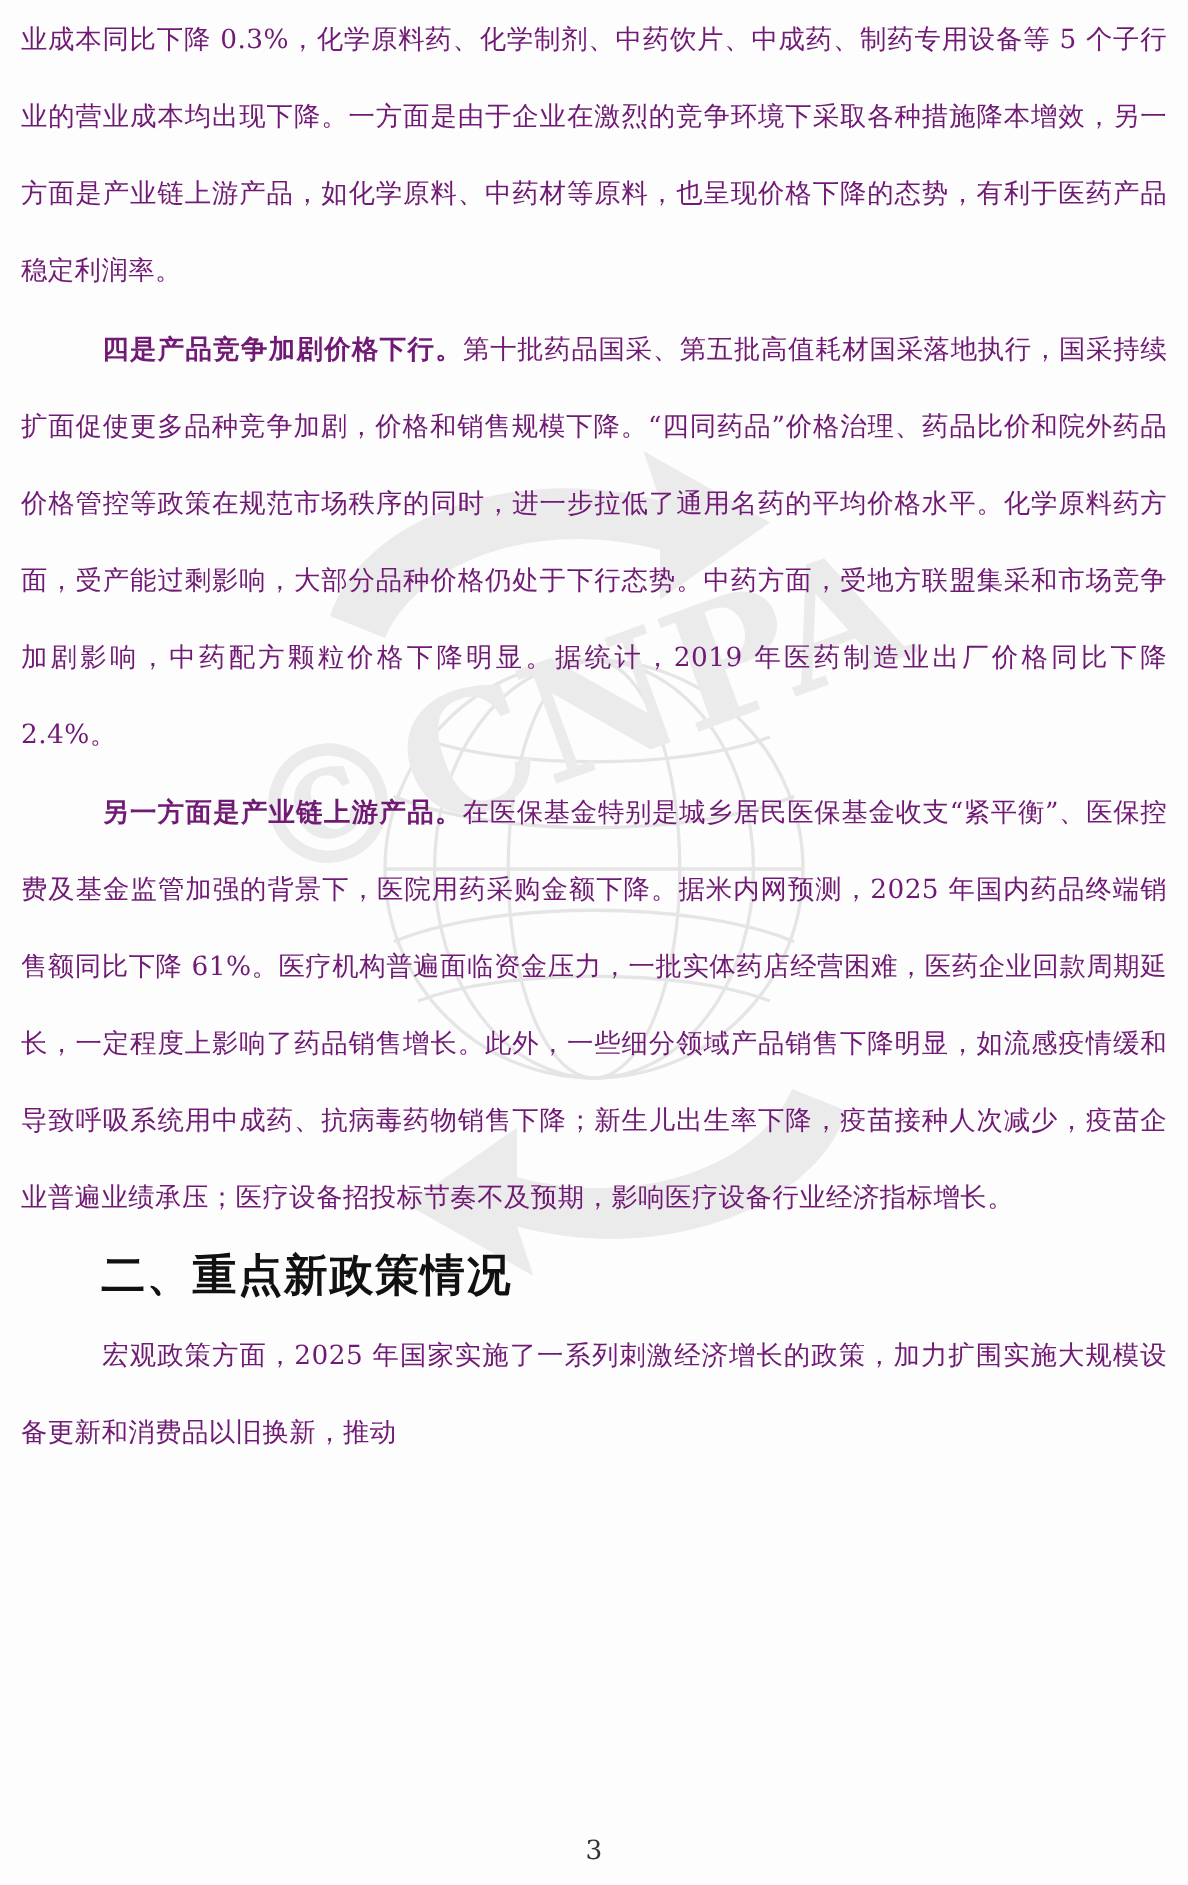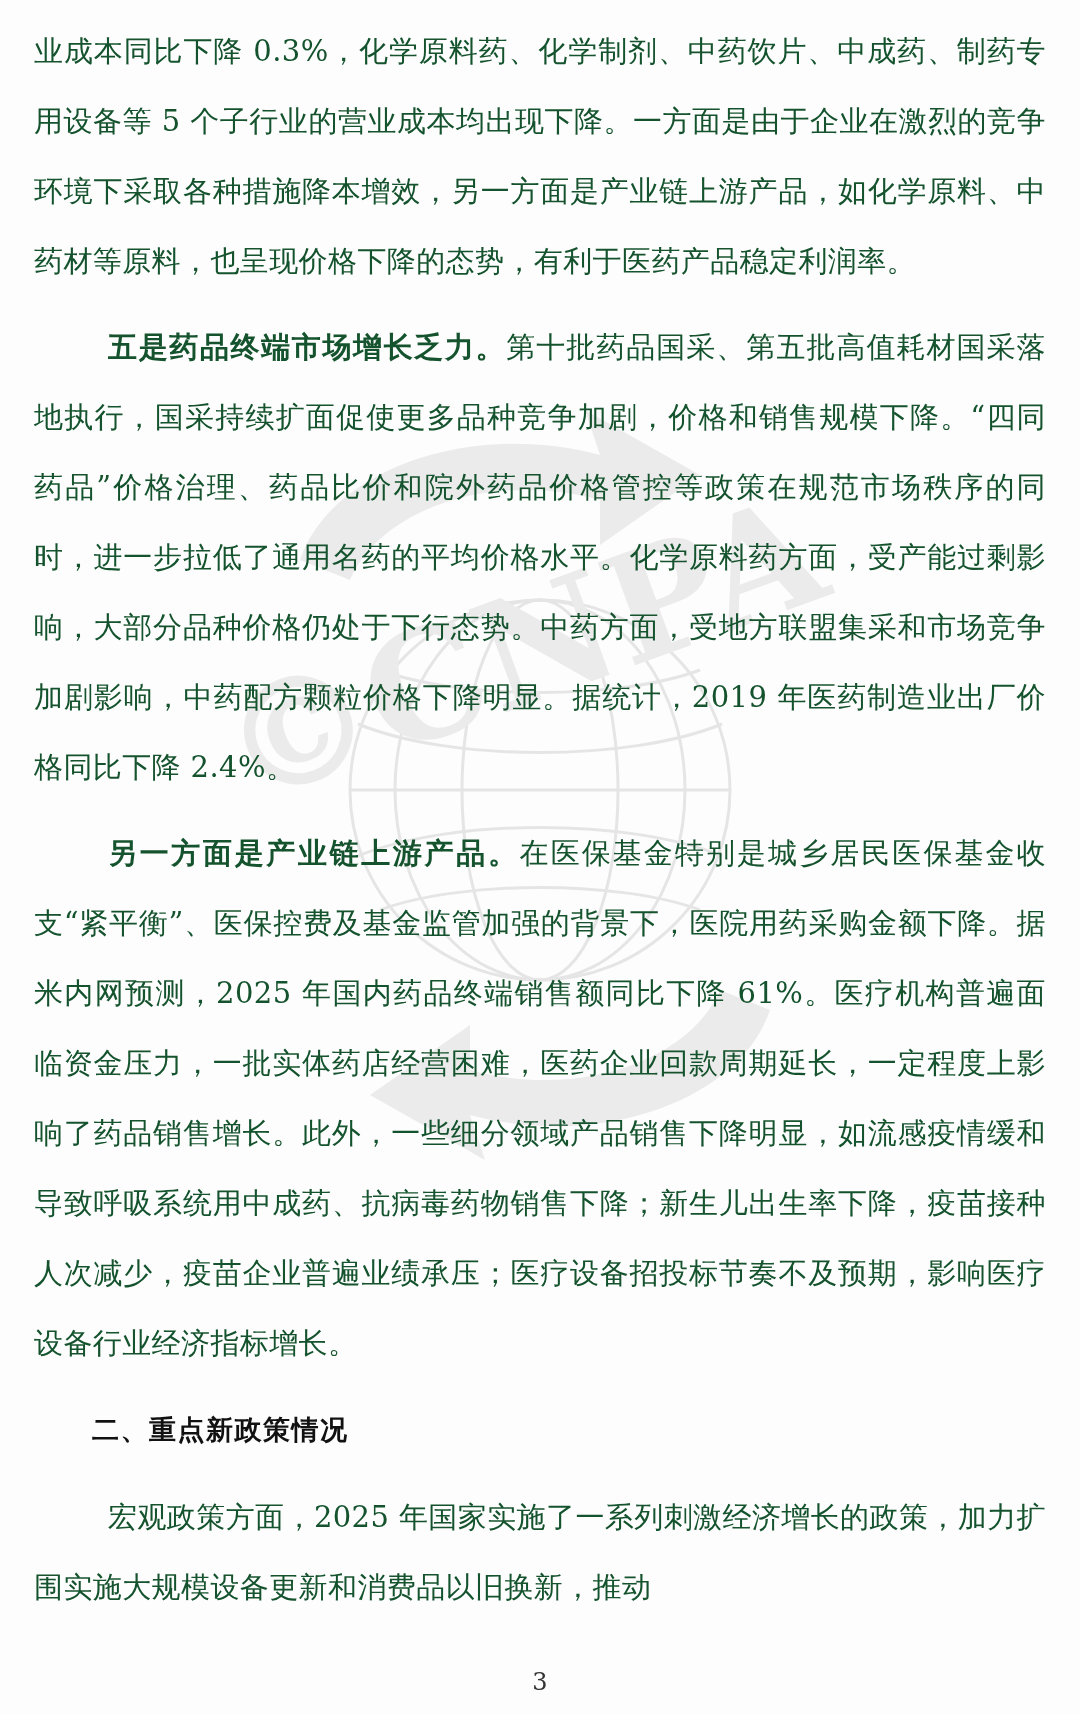--- a/index.html
+++ b/index.html
@@ -26,40 +26,40 @@
     z-index: 1;
     opacity: 0.45;
   }
   #content {
     position: relative;
     z-index: 2;
     padding: 0 18px;
     box-sizing: border-box;
   }
   p.para {
-    margin: 16px;
-    font-size: 29px;
+    margin: 1px;
+    font-size: 24px;
     line-height: 70px;
-    color: #14532d;
+    color: #701a75;
     text-align: justify;
     text-justify: inter-ideograph;
     letter-spacing: 0.4px;
     font-weight: 400;
   }
   p.indent {
     text-indent: 74px;
   }
   .bold-lead {
     font-weight: 700;
     font-family: "DejaVu Serif", "Liberation Serif", serif;
     letter-spacing: 1px;
   }
   h2.section {
     margin: 0;
-    font-size: 27px;
+    font-size: 40px;
     line-height: 72px;
     font-weight: 700;
     text-indent: 74px;
     color: #111111;
     letter-spacing: 1.5px;
   }
   .pagenum {
     position: absolute;
     bottom: 18px;
     left: 0;
@@ -95,21 +95,21 @@
     <text x="540" y="700" font-family="DejaVu Serif, serif" font-size="150" font-weight="bold" fill="#d6d6d6" text-anchor="middle" transform="rotate(-20 540 700)">©CNPA</text>
   </svg>
 
   <div id="content">
 
     <p class="para">
       <span>业成本同比下降 0.3%，化学原料药、化学制剂、中药饮片、中成药、制药专用设备等 5 个子行业的营业成本均出现下降。一方面是由于企业在激烈的竞争环境下采取各种措施降本增效，另一方面是产业链上游产品，如化学原料、中药材等原料，也呈现价格下降的态势，有利于医药产品稳定利润率。</span>
     </p>
 
     <p class="para indent">
-      <span class="bold-lead">五是药品终端市场增长乏力。</span><span>第十批药品国采、第五批高值耗材国采落地执行，国采持续扩面促使更多品种竞争加剧，价格和销售规模下降。“四同药品”价格治理、药品比价和院外药品价格管控等政策在规范市场秩序的同时，进一步拉低了通用名药的平均价格水平。化学原料药方面，受产能过剩影响，大部分品种价格仍处于下行态势。中药方面，受地方联盟集采和市场竞争加剧影响，中药配方颗粒价格下降明显。据统计，2019 年医药制造业出厂价格同比下降 2.4%。</span>
+      <span class="bold-lead">四是产品竞争加剧价格下行。</span><span>第十批药品国采、第五批高值耗材国采落地执行，国采持续扩面促使更多品种竞争加剧，价格和销售规模下降。“四同药品”价格治理、药品比价和院外药品价格管控等政策在规范市场秩序的同时，进一步拉低了通用名药的平均价格水平。化学原料药方面，受产能过剩影响，大部分品种价格仍处于下行态势。中药方面，受地方联盟集采和市场竞争加剧影响，中药配方颗粒价格下降明显。据统计，2019 年医药制造业出厂价格同比下降 2.4%。</span>
     </p>
 
     <p class="para indent">
       <span class="bold-lead">另一方面是产业链上游产品。</span><span>在医保基金特别是城乡居民医保基金收支“紧平衡”、医保控费及基金监管加强的背景下，医院用药采购金额下降。据米内网预测，2025 年国内药品终端销售额同比下降 61%。医疗机构普遍面临资金压力，一批实体药店经营困难，医药企业回款周期延长，一定程度上影响了药品销售增长。此外，一些细分领域产品销售下降明显，如流感疫情缓和导致呼吸系统用中成药、抗病毒药物销售下降；新生儿出生率下降，疫苗接种人次减少，疫苗企业普遍业绩承压；医疗设备招投标节奏不及预期，影响医疗设备行业经济指标增长。</span>
     </p>
 
     <h2 class="section">二、重点新政策情况</h2>
 
     <p class="para indent">
       <span>宏观政策方面，2025 年国家实施了一系列刺激经济增长的政策，加力扩围实施大规模设备更新和消费品以旧换新，推动</span>

